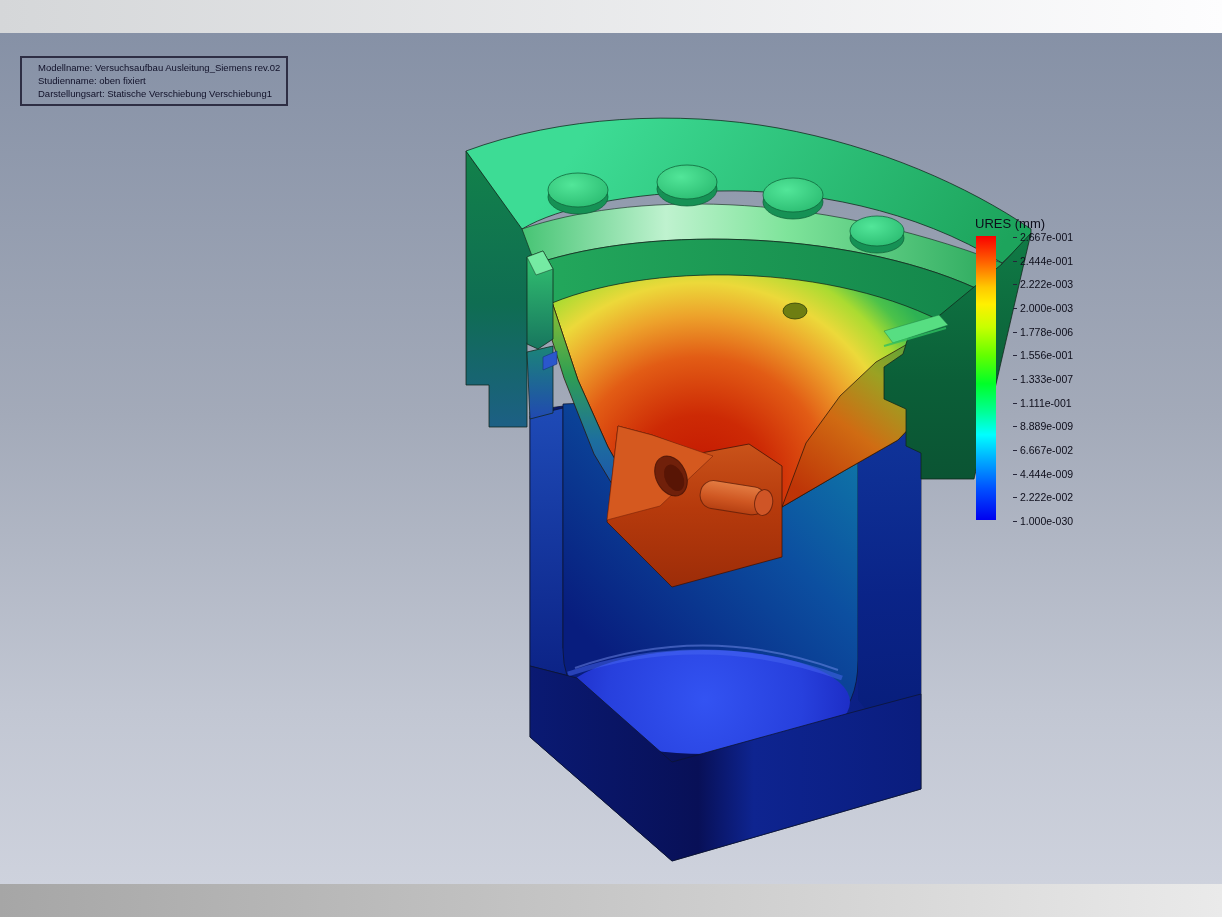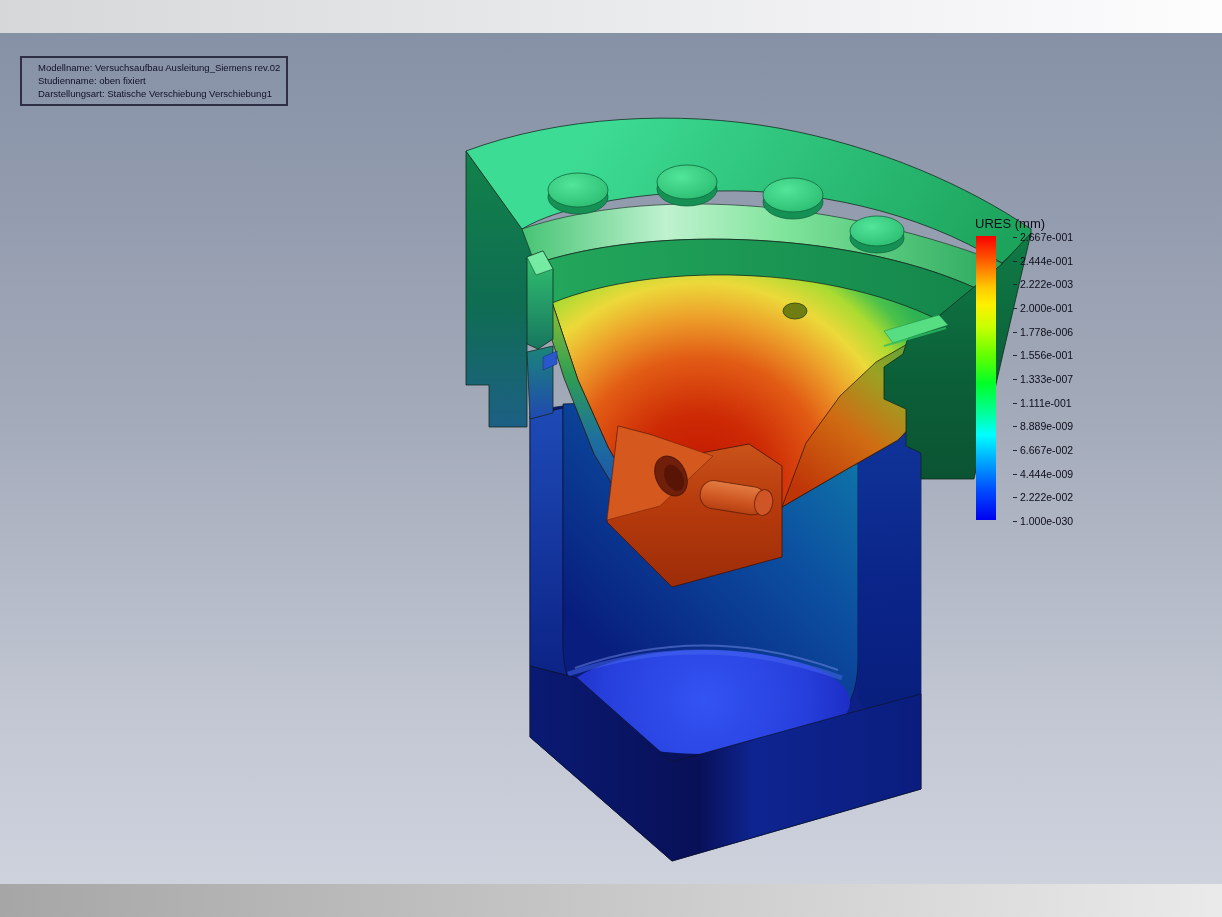--- a/index.html
+++ b/index.html
@@ -216,21 +216,21 @@
   <div>Studienname: oben fixiert</div>
   <div>Darstellungsart: Statische Verschiebung Verschiebung1</div>
 </div>
 
 <div class="legend">
   <div class="legend-title">URES (mm)</div>
   <div class="legend-bar"></div>
   <div class="lgl l0">2.667e-001</div>
   <div class="lgl l1">2.444e-001</div>
   <div class="lgl l2">2.222e-003</div>
-  <div class="lgl l3">2.000e-001</div>
+  <div class="lgl l3">2.000e-003</div>
   <div class="lgl l4">1.778e-006</div>
   <div class="lgl l5">1.556e-001</div>
   <div class="lgl l6">1.333e-007</div>
   <div class="lgl l7">1.111e-001</div>
   <div class="lgl l8">8.889e-009</div>
   <div class="lgl l9">6.667e-002</div>
   <div class="lgl l10">4.444e-009</div>
   <div class="lgl l11">2.222e-002</div>
   <div class="lgl l12">1.000e-030</div>
 </div>

